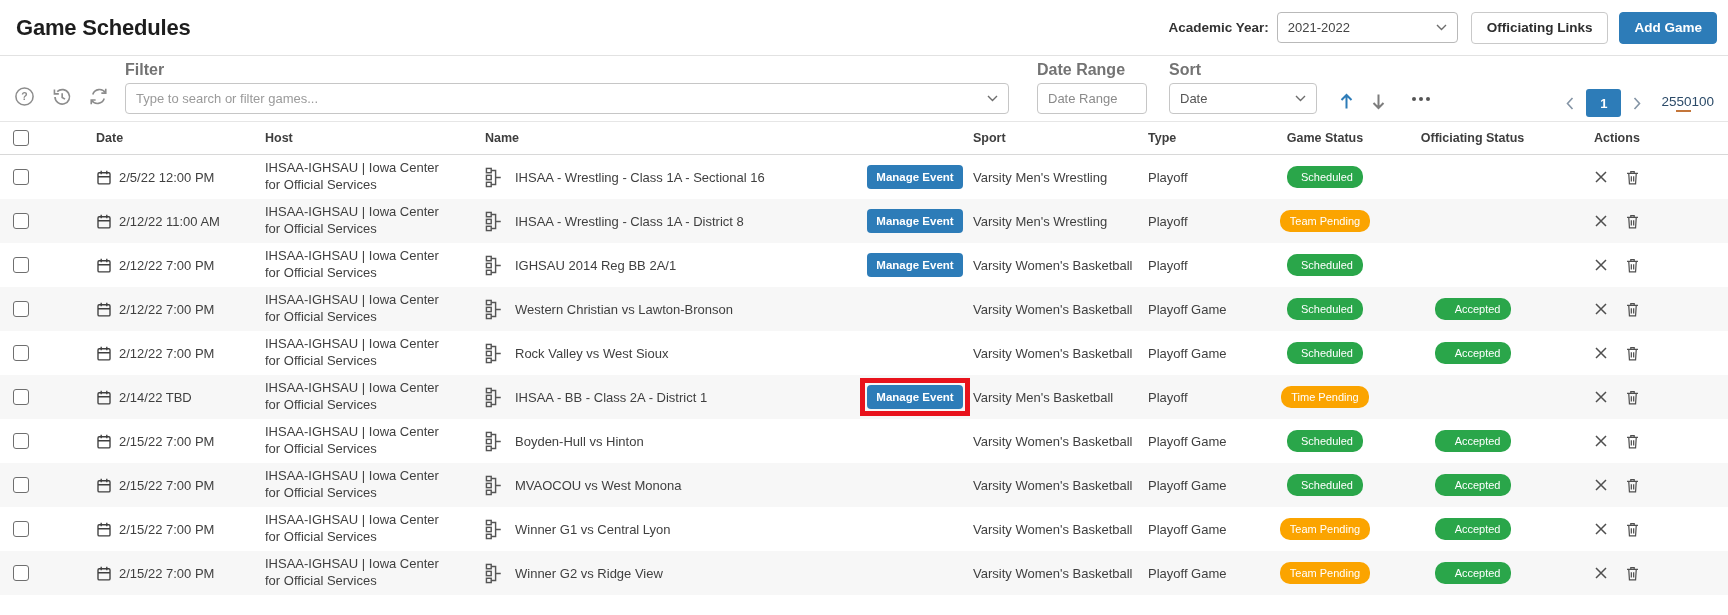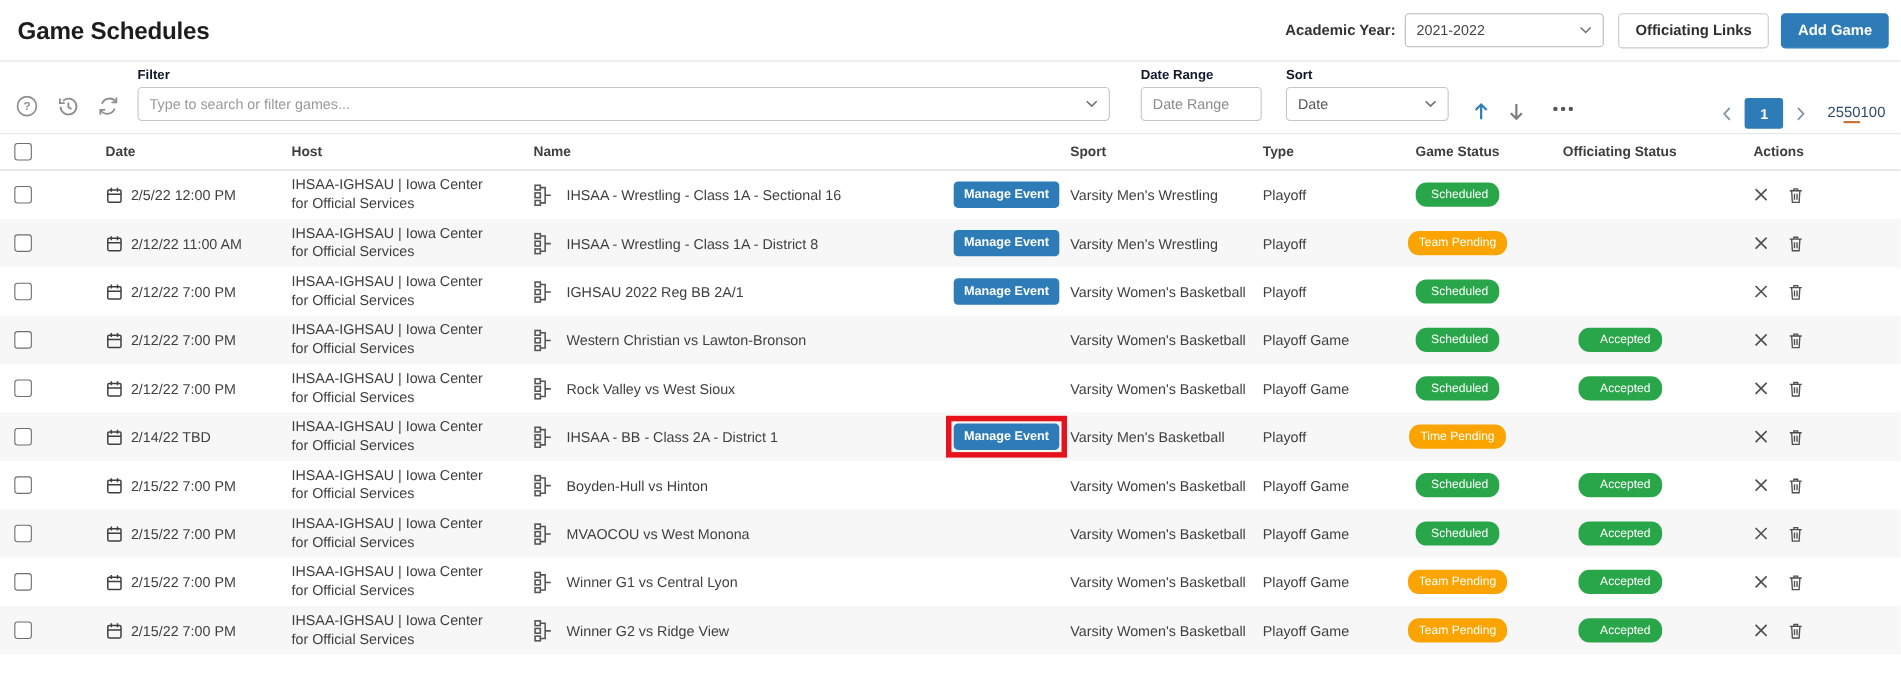--- a/index.html
+++ b/index.html
@@ -16,21 +16,21 @@
   .btn-outline { margin-left:13px; height:32px; border:1px solid #c9c9c9; border-radius:4px; background:#fff;
                  font-size:13.5px; font-weight:700; color:#2e2e2e; padding:0 15px; display:flex; align-items:center; cursor:pointer; }
   .btn-primary { margin-left:11px; height:32px; background:#2d7cb8; border:1px solid #2d7cb8; border-radius:4px;
                  color:#fff; font-weight:700; font-size:13.5px; padding:0 14px; display:flex; align-items:center; cursor:pointer; }
 
   
   .toolbar { height:66px; display:flex; align-items:flex-start; border-bottom:1px solid #e6e6e6; padding:0 14px 0 10px; }
   .icon-cluster { display:flex; gap:16px; margin:30px 16px 0 4px; }
   .tool-icon { width:21px; height:21px; cursor:pointer; display:block; }
   .fgroup { display:flex; flex-direction:column; margin-top:5px; }
-  .fgroup .flabel { font-size:12px; font-weight:700; color:#0f172a; margin-bottom:4px; }
+  .fgroup .flabel { font-size:16px; font-weight:700; color:#737373; margin-bottom:4px; }
   .control { height:31px; border:1px solid #c6c6c6; border-radius:4px; background:#fff;
              display:flex; align-items:center; padding:0 10px; font-size:13px; color:#555; }
   .search { width:884px; }
   .search input { border:none; outline:none; flex:1; font-size:13px; font-family:inherit; color:#444; background:transparent; }
   .search input::placeholder { color:#9a9a9a; }
   .g-dr { margin-left:28px; }
   .dr { width:110px; }
   .dr input { border:none; outline:none; width:100%; font-size:13px; font-family:inherit; color:#444; background:transparent; }
   .dr input::placeholder { color:#8b8b8b; }
   .g-sort { margin-left:22px; }
@@ -298,21 +298,21 @@
         <span>2/12/22 7:00 PM</span>
       </div>
       <div class="col-host">IHSAA-IGHSAU | Iowa Center for Official Services</div>
       <div class="col-name">
         <svg width="21" height="21" viewBox="0 0 22 22" fill="none" stroke="#555" stroke-width="1.5">
           <rect x="1.5" y="1.5" width="5" height="4.5"></rect>
           <rect x="1.5" y="8.75" width="5" height="4.5"></rect>
           <rect x="1.5" y="16" width="5" height="4.5"></rect>
           <path d="M6.5 3.75h4.6v14.5H6.5M11.1 11h5.4"></path>
         </svg>
-        <span>IGHSAU 2022 Reg BB 2A/1</span>
+        <span>IGHSAU 2014 Reg BB 2A/1</span>
       </div>
       <div class="col-manage">
         <span class="mwrap">
           <button class="manage-btn">Manage Event</button>
         </span>
       </div>
       <div class="col-sport">Varsity Women's Basketball</div>
       <div class="col-type">Playoff</div>
       <div class="col-gstatus">
           <span class="badge green">Scheduled</span>

